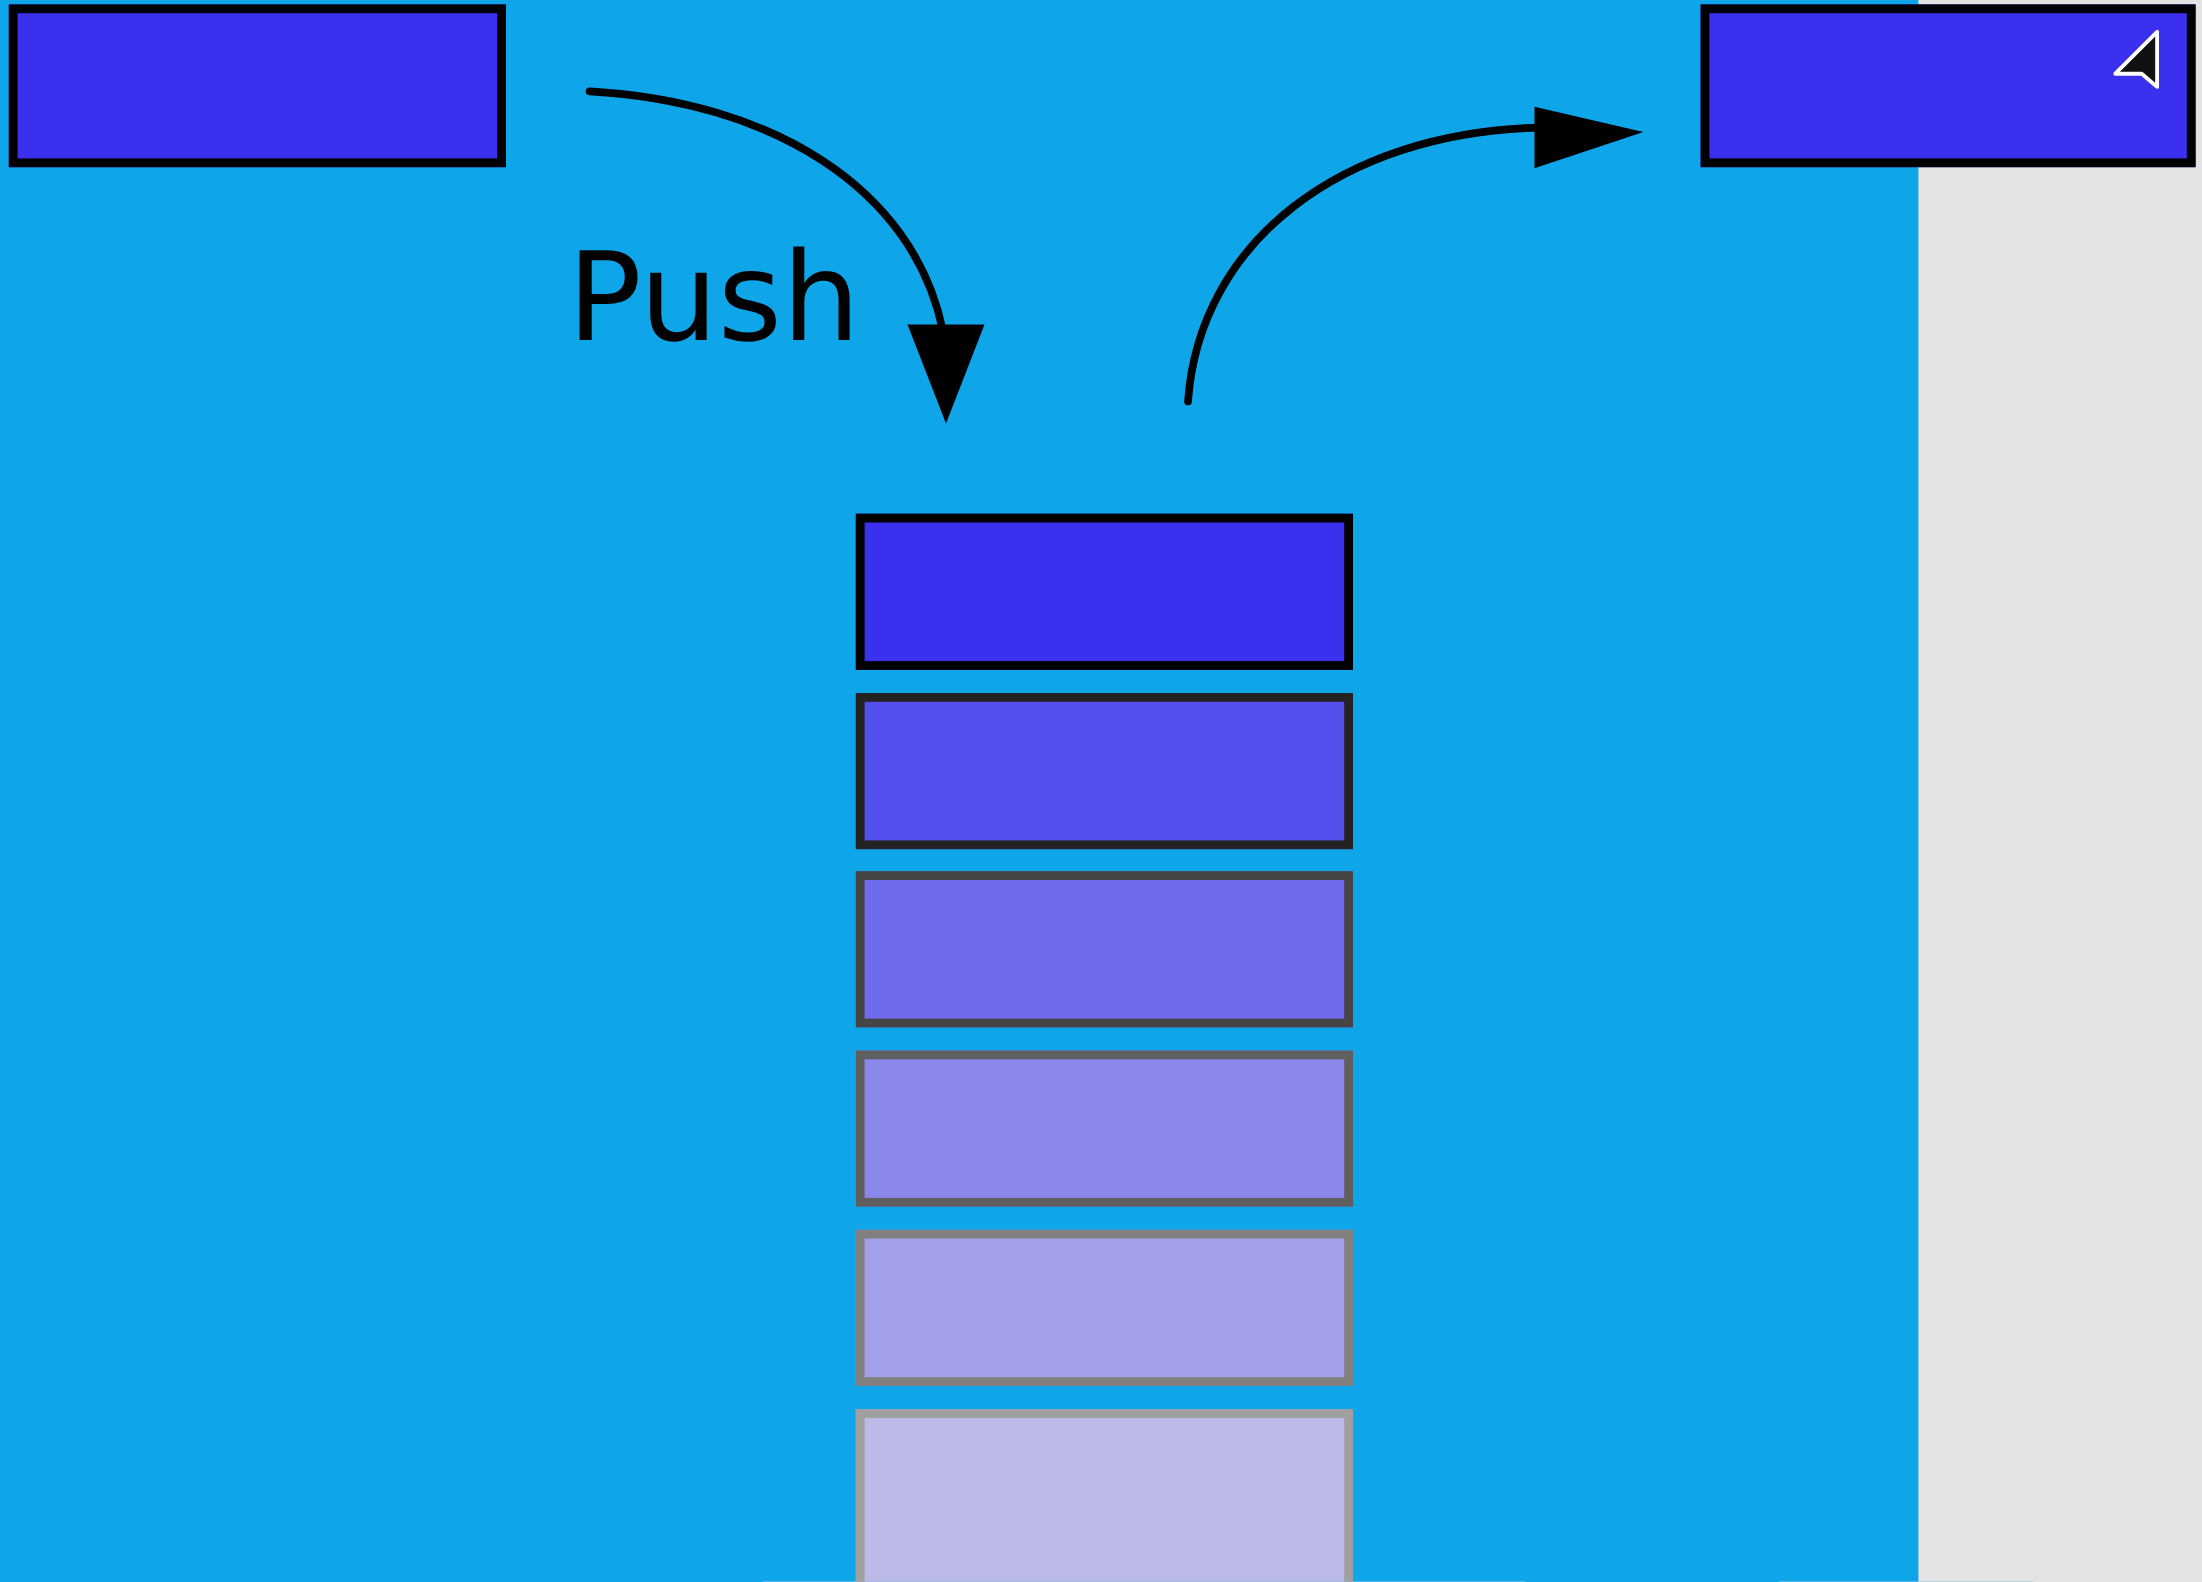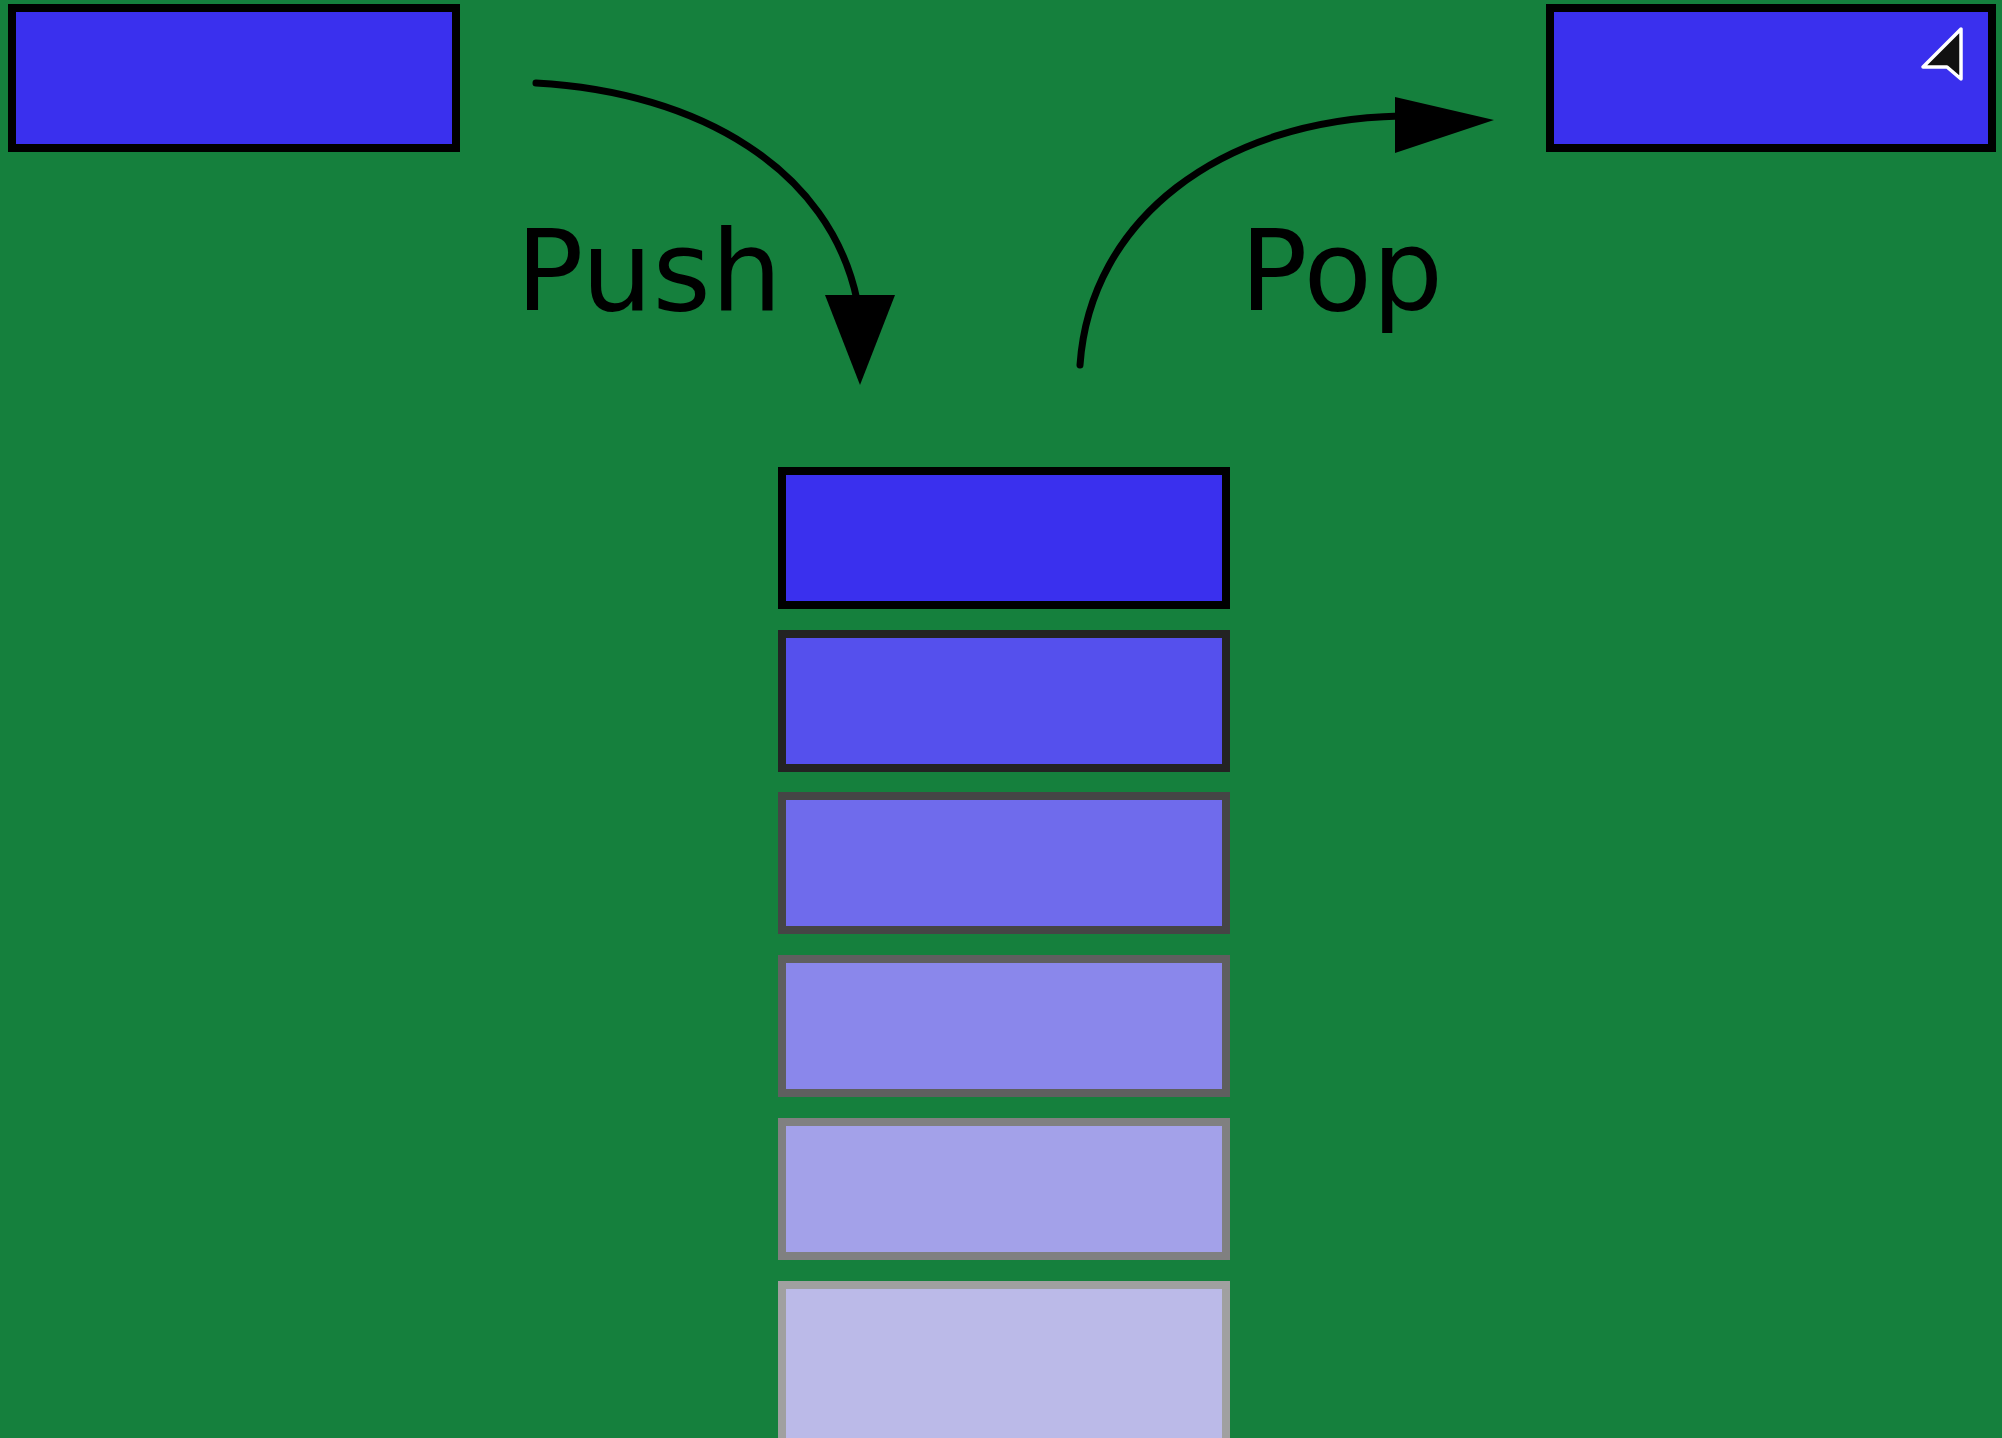--- a/index.html
+++ b/index.html
@@ -10,23 +10,23 @@
   body {
     width: 2002px;
     height: 1438px;
     background: #e3e3e3;
     font-family: "DejaVu Sans", "Liberation Sans", sans-serif;
     overflow: hidden;
     position: relative;
   }
   #canvas {
     position: relative;
-    width: 2002px;
+    width: 1744px;
     height: 1438px;
-    background: #15803d;
+    background: #0ea5e9;
   }
 
   
   .box {
     position: absolute;
     box-sizing: border-box;
   }
 
   
   #input-element {
@@ -116,19 +116,18 @@
     </g>
 
     <g>
       <path d="M 1080 365 C 1090 220 1220 120 1400 116" fill="none" stroke="#000000" stroke-width="7" stroke-linecap="round"></path>
       <polygon points="1395,97 1395,153 1494,120" fill="#000000"></polygon>
     </g>
   </svg>
 
   <div class="op-label" id="push-label">Push</div>
 
-  <div class="op-label" id="pop-label">Pop</div>
 
   <svg id="mouse-cursor" viewBox="0 0 46 56">
     <polygon points="4,2 4,52 18,40 42,40 4,2" transform="translate(46,0) scale(-1,1)" fill="#111111" stroke="#ffffff" stroke-width="3.5" stroke-linejoin="round"></polygon>
   </svg>
 
 </div>
 
 </body></html>

